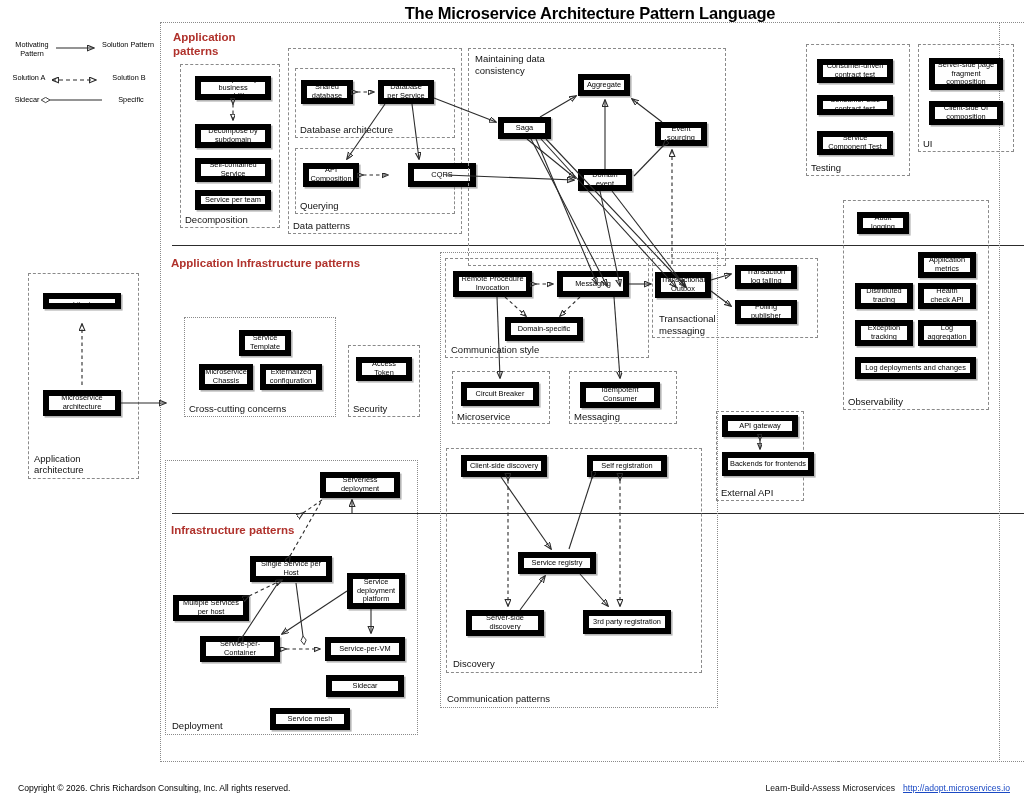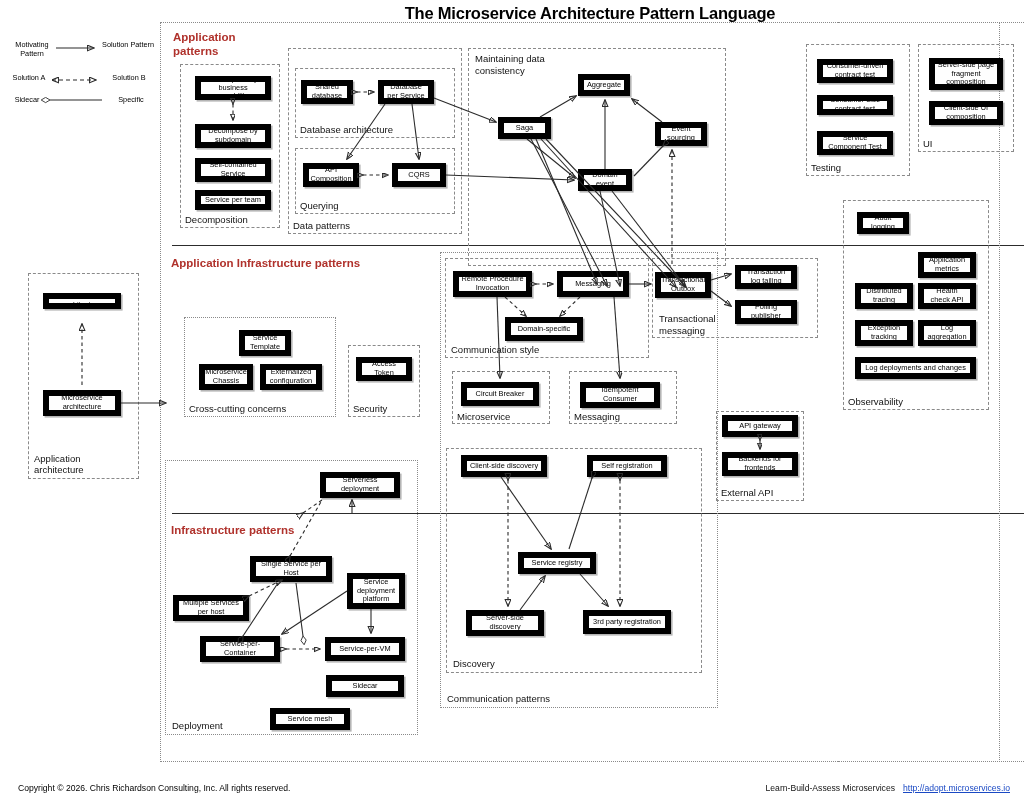--- a/index.html
+++ b/index.html
@@ -118,21 +118,21 @@
   <div class="grp" style="left:295px;top:68px;width:160px;height:70px;">
     <div class="grp-label" style="left:4px;bottom:2px;">Database architecture</div>
   </div>
   <div class="node" style="left:301px;top:80px;width:52px;height:24px;">Shared database</div>
   <div class="node" style="left:378px;top:80px;width:56px;height:24px;">Database per Service</div>
 
   <div class="grp" style="left:295px;top:148px;width:160px;height:66px;">
     <div class="grp-label" style="left:4px;bottom:2px;">Querying</div>
   </div>
   <div class="node" style="left:303px;top:163px;width:56px;height:24px;">API Composition</div>
-  <div class="node" style="left:392px;top:163px;width:54px;height:24px;">CQRS</div>
+  <div class="node" style="left:408px;top:163px;width:68px;height:24px;">CQRS</div>
 
   <div class="grp" style="left:468px;top:48px;width:258px;height:218px;">
     <div class="grp-label" style="left:6px;top:4px;line-height:11.5px;white-space:pre-line;">Maintaining data
 consistency</div>
   </div>
   <div class="node" style="left:578px;top:74px;width:52px;height:22px;">Aggregate</div>
   <div class="node" style="left:498px;top:117px;width:53px;height:22px;">Saga</div>
   <div class="node" style="left:655px;top:122px;width:52px;height:24px;">Event sourcing</div>
   <div class="node" style="left:578px;top:169px;width:54px;height:22px;">Domain event</div>
 
@@ -198,21 +198,21 @@
 
   <div class="grp" style="left:569px;top:371px;width:108px;height:53px;">
     <div class="grp-label" style="left:4px;bottom:1px;">Messaging</div>
   </div>
   <div class="node" style="left:580px;top:382px;width:80px;height:26px;">Idempotent Consumer</div>
 
   <div class="grp" style="left:716px;top:411px;width:88px;height:90px;">
     <div class="grp-label" style="left:4px;bottom:2px;">External API</div>
   </div>
   <div class="node" style="left:722px;top:415px;width:76px;height:22px;">API gateway</div>
-  <div class="node" style="left:722px;top:452px;width:76px;height:24px;">Backends for frontends</div>
+  <div class="node" style="left:722px;top:452px;width:92px;height:24px;">Backends for frontends</div>
 
   <div class="grp" style="left:446px;top:448px;width:256px;height:225px;">
     <div class="grp-label" style="left:6px;bottom:3px;">Discovery</div>
   </div>
   <div class="node" style="left:461px;top:455px;width:86px;height:22px;">Client-side discovery</div>
   <div class="node" style="left:587px;top:455px;width:80px;height:22px;">Self registration</div>
   <div class="node" style="left:518px;top:552px;width:78px;height:22px;">Service registry</div>
   <div class="node" style="left:466px;top:610px;width:78px;height:26px;">Server-side discovery</div>
   <div class="node" style="left:583px;top:610px;width:88px;height:24px;">3rd party registration</div>
 

